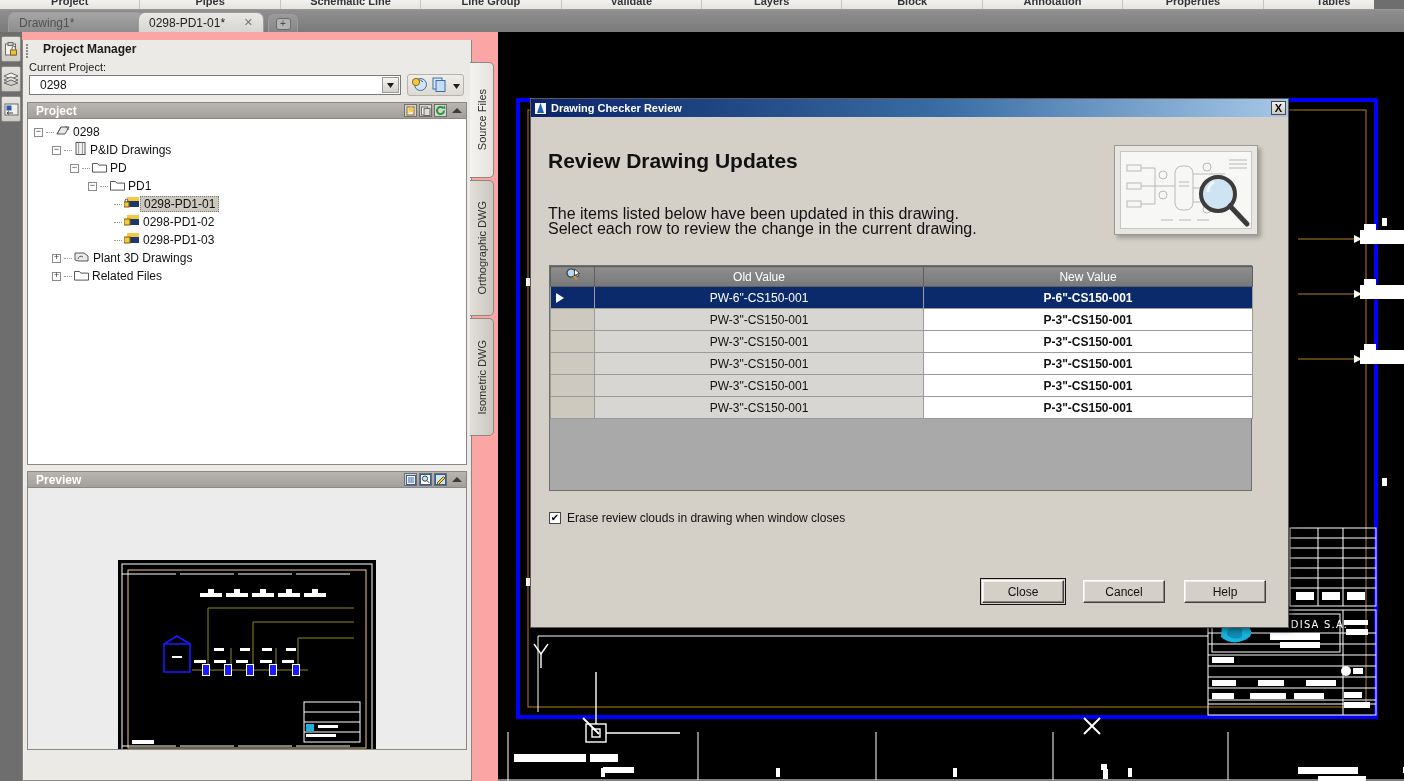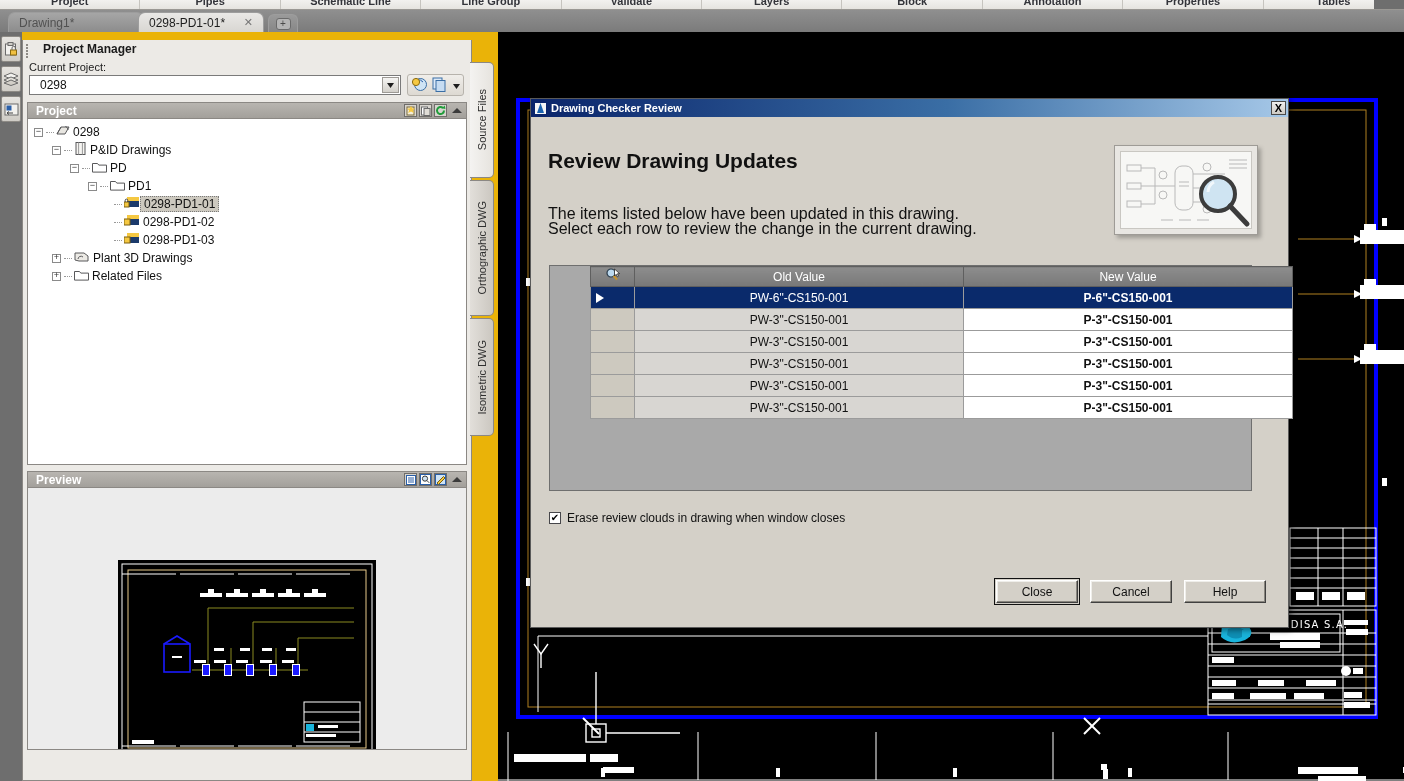--- a/index.html
+++ b/index.html
@@ -4,21 +4,21 @@
 <style>
   * { box-sizing: border-box; }
   html, body {
     margin: 0; padding: 0;
     width: 1404px; height: 781px;
     overflow: hidden;
     font-family: "Liberation Sans", sans-serif;
     font-size: 11px;
     background: #000;
   }
-  #app { position: relative; width: 1160px; height: 781px; background: #eab308; }
+  #app { position: relative; width: 1160px; height: 781px; background: #fca5a5; }
 
   
   .ribbon-sliver {
     position: absolute; left:0; top:0; width:1404px; height:10px;
     background: linear-gradient(#f2f1ef, #e4e2de);
     display:flex; align-items:flex-end; overflow:hidden;
   }
   .ribbon-panel {
     flex: 1 1 0; height: 10px; position: relative;
     border-right: 1px solid #c6c4bf;
@@ -212,21 +212,21 @@
   .dlg-thumb {
     position:absolute; right:30px; top:46px; width:144px; height:90px;
     background:#e8e6e2; border:1px solid #9e9b96;
     box-shadow:3px 3px 4px rgba(0,0,0,.25);
     padding:5px;
   }
   .dlg-thumb-inner { width:100%; height:100%; background:#f7f7f5; border:1px solid #c9c7c2; position:relative; overflow:hidden;}
 
   .grid-wrap {
     position:absolute; left:18px; top:166px; width:703px; height:226px;
-    background:#a9a9a9; border:1px solid #6f6f6f;padding-left:40px;
+    background:#a9a9a9; border:1px solid #6f6f6f;
   }
   table.grid { border-collapse:collapse; width:703px; table-layout:fixed; }
   table.grid th, table.grid td {
     border:1px solid #9b9b9b; height:22px; font-size:12px; text-align:center;
     overflow:hidden; white-space:nowrap;
   }
   table.grid th {
     background:linear-gradient(#8d8d8d,#787878);
     color:#fff; font-weight:normal; height:19px;
     border:1px solid #5f5f5f;
@@ -246,21 +246,21 @@
   .chk-row {
     position:absolute; left:18px; top:412px; display:flex; align-items:center; gap:6px;
   }
   .chkbox {
     width:12px;height:12px;background:#fff;border:1px solid #46464a;
     display:flex;align-items:center;justify-content:center;
     font-size:10px; line-height:1; color:#000;
   }
   .chk-label { font-size:12px; color:#111; }
 
-  .btn-row { position:absolute; right:22px; bottom:24px; display:flex; gap:12px; }
+  .btn-row { position:absolute; right:22px; bottom:24px; display:flex; gap:19px; }
   .btn {
     width:82px; height:23px; font-size:12px; color:#111;
     background:#d4d0c8;
     border-top:1px solid #fff; border-left:1px solid #fff;
     border-right:1px solid #404040; border-bottom:1px solid #404040;
     box-shadow: inset -1px -1px 0 #88857e, inset 1px 1px 0 #efeeea;
     display:flex; align-items:center; justify-content:center;
   }
   .btn.default { outline:1px solid #111; outline-offset:1px; }
 </style>

